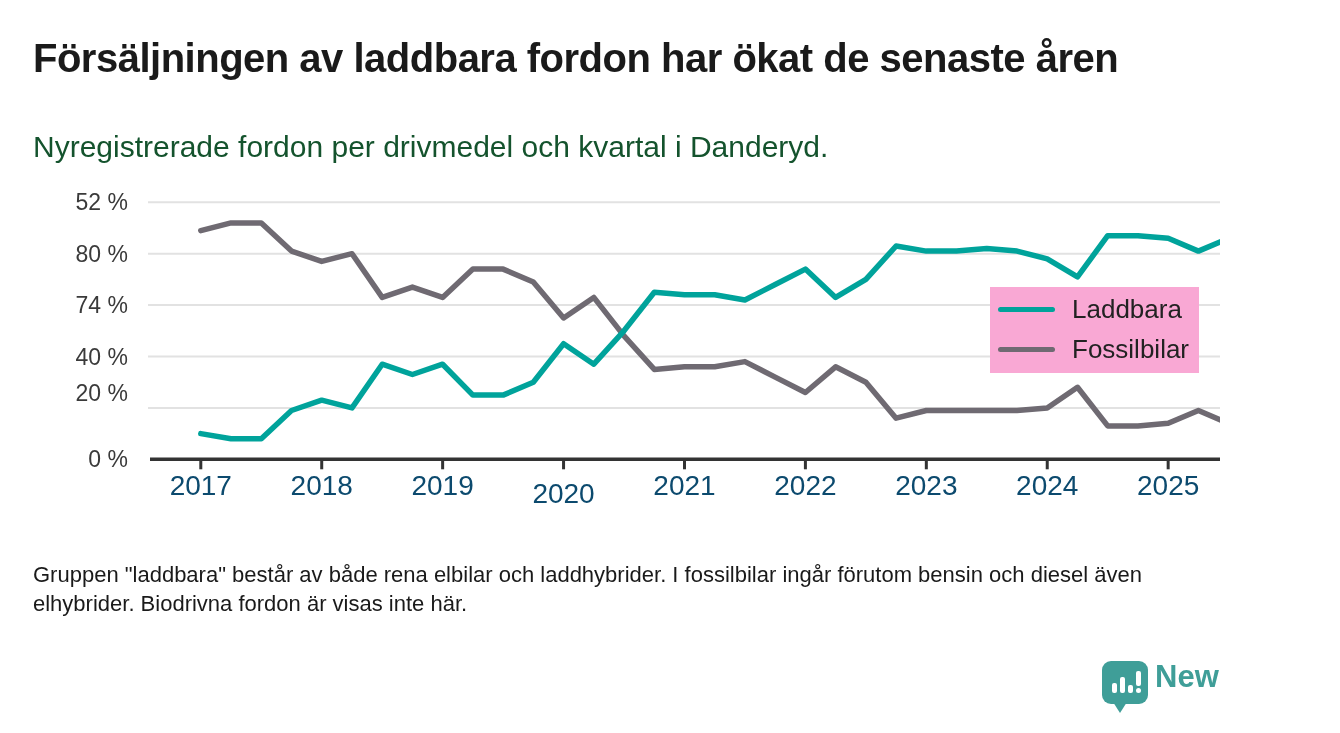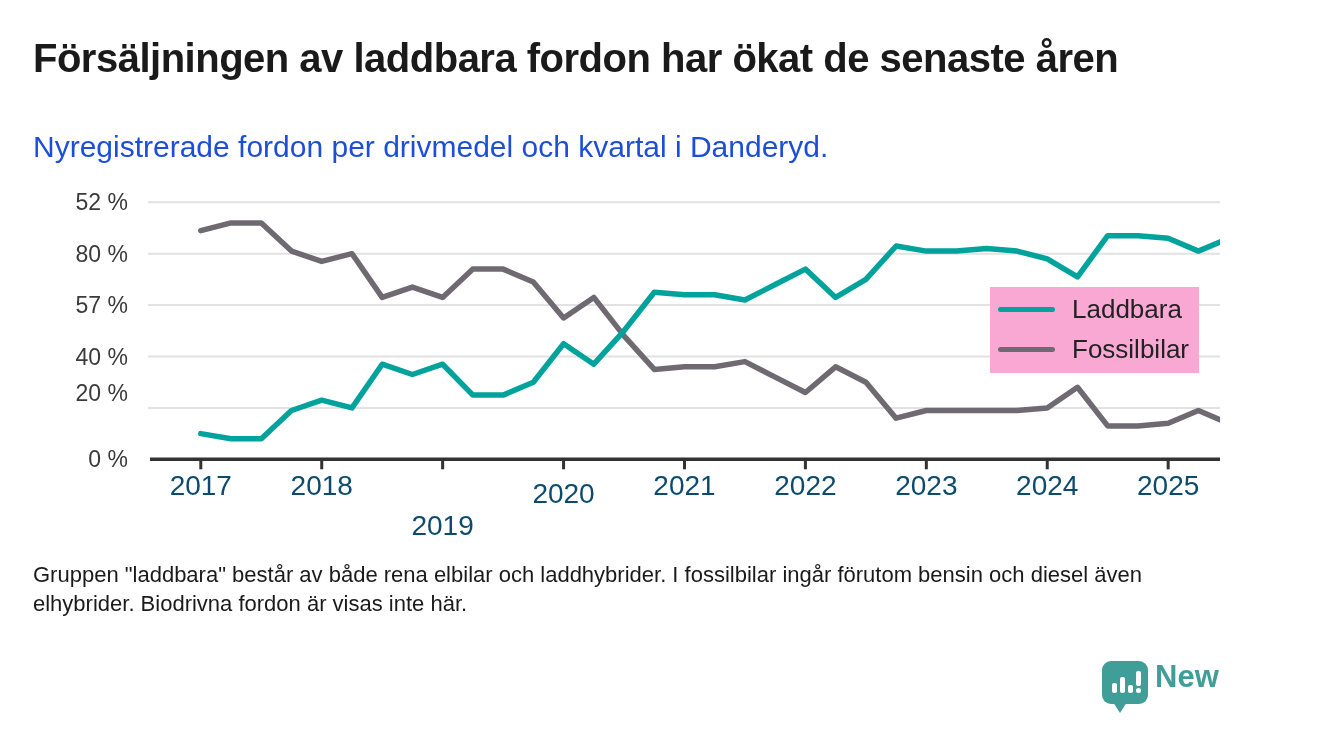--- a/index.html
+++ b/index.html
@@ -2,21 +2,21 @@
 <html><head>
 <meta charset="utf-8">
 <style>
   html,body{margin:0;padding:0;background:#fff;}
   body{font-family:"Liberation Sans","DejaVu Sans",sans-serif;}
   #canvas{position:relative;width:1220px;height:733px;background:#ffffff;overflow:hidden;}
 
   .title{position:absolute;left:33px;top:36px;font-size:40px;font-weight:700;
          letter-spacing:-0.5px;color:#1a1a1a;white-space:nowrap;}
   .subtitle{position:absolute;left:33px;top:130px;font-size:30px;font-weight:400;
-            color:#1d4ed8;white-space:nowrap;}
+            color:#14532d;white-space:nowrap;}
 
   #chart-svg{position:absolute;left:0;top:0;width:1340px;height:733px;}
 
   .ylabel{position:absolute;width:100px;text-align:right;font-size:23px;color:#3a3a3a;
           line-height:28px;}
   .xlabel{position:absolute;transform:translateX(-50%);font-size:28px;color:#0c4a6e;
           white-space:nowrap;}
 
   .legend{position:absolute;left:990px;top:287px;background:#f9a8d4;padding:2px 10px 4px 8px;}
   .legend-row{display:flex;align-items:center;height:40px;}
@@ -65,28 +65,28 @@
       <line x1="1047.24" y1="459.3" x2="1047.24" y2="469.3" stroke="#333333" stroke-width="3"></line>
       <line x1="1168.16" y1="459.3" x2="1168.16" y2="469.3" stroke="#333333" stroke-width="3"></line>
       <polyline points="200.8,230.6 231.0,222.9 261.3,222.9 291.5,251.1 321.7,261.4 352.0,253.7 382.2,297.4 412.4,287.1 442.6,297.4 472.9,269.1 503.1,269.1 533.3,282.0 563.6,318.0 593.8,297.4 624.0,335.9 654.3,369.4 684.5,366.8 714.7,366.8 744.9,361.6 775.2,377.1 805.4,392.5 835.6,366.8 865.9,382.2 896.1,418.2 926.3,410.5 956.5,410.5 986.8,410.5 1017.0,410.5 1047.2,407.9 1077.5,387.3 1107.7,425.9 1137.9,425.9 1168.2,423.3 1198.4,410.5 1228.6,423.3" fill="none" stroke="#6f6a72" stroke-width="5.5" stroke-linejoin="round" stroke-linecap="round"></polyline>
       <polyline points="200.8,433.6 231.0,438.7 261.3,438.7 291.5,410.5 321.7,400.2 352.0,407.9 382.2,364.2 412.4,374.5 442.6,364.2 472.9,395.1 503.1,395.1 533.3,382.2 563.6,343.7 593.8,364.2 624.0,330.8 654.3,292.3 684.5,294.8 714.7,294.8 744.9,300.0 775.2,284.5 805.4,269.1 835.6,297.4 865.9,279.4 896.1,246.0 926.3,251.1 956.5,251.1 986.8,248.6 1017.0,251.1 1047.2,258.8 1077.5,276.8 1107.7,235.7 1137.9,235.7 1168.2,238.3 1198.4,251.1 1228.6,238.3" fill="none" stroke="#00a39b" stroke-width="5.5" stroke-linejoin="round" stroke-linecap="round"></polyline>
     </svg>
 
   <div id="ylabels">
       <div class="ylabel" style="left: 28px; top: 445.3px;">0 %</div>
       <div class="ylabel" style="left: 28px; top: 379px;">20 %</div>
       <div class="ylabel" style="left: 28px; top: 342.5px;">40 %</div>
-      <div class="ylabel" style="left: 28px; top: 291.1px;">57 %</div>
+      <div class="ylabel" style="left: 28px; top: 291.1px;">74 %</div>
       <div class="ylabel" style="left: 28px; top: 239.7px;">80 %</div>
       <div class="ylabel" style="left: 28px; top: 188.3px;">52 %</div>
     </div>
   <div id="xlabels">
       <div class="xlabel" style="left: 200.8px; top: 470px;">2017</div>
       <div class="xlabel" style="left: 321.72px; top: 470px;">2018</div>
-      <div class="xlabel" style="left: 442.64px; top: 470px; margin-top: 40px;">2019</div>
+      <div class="xlabel" style="left: 442.64px; top: 470px;">2019</div>
       <div class="xlabel" style="left: 563.56px; top: 470px; margin-top: 8px;">2020</div>
       <div class="xlabel" style="left: 684.48px; top: 470px;">2021</div>
       <div class="xlabel" style="left: 805.4px; top: 470px;">2022</div>
       <div class="xlabel" style="left: 926.32px; top: 470px;">2023</div>
       <div class="xlabel" style="left: 1047.24px; top: 470px;">2024</div>
       <div class="xlabel" style="left: 1168.16px; top: 470px;">2025</div>
     </div>
 
   <div class="legend">
     <div class="legend-row">

